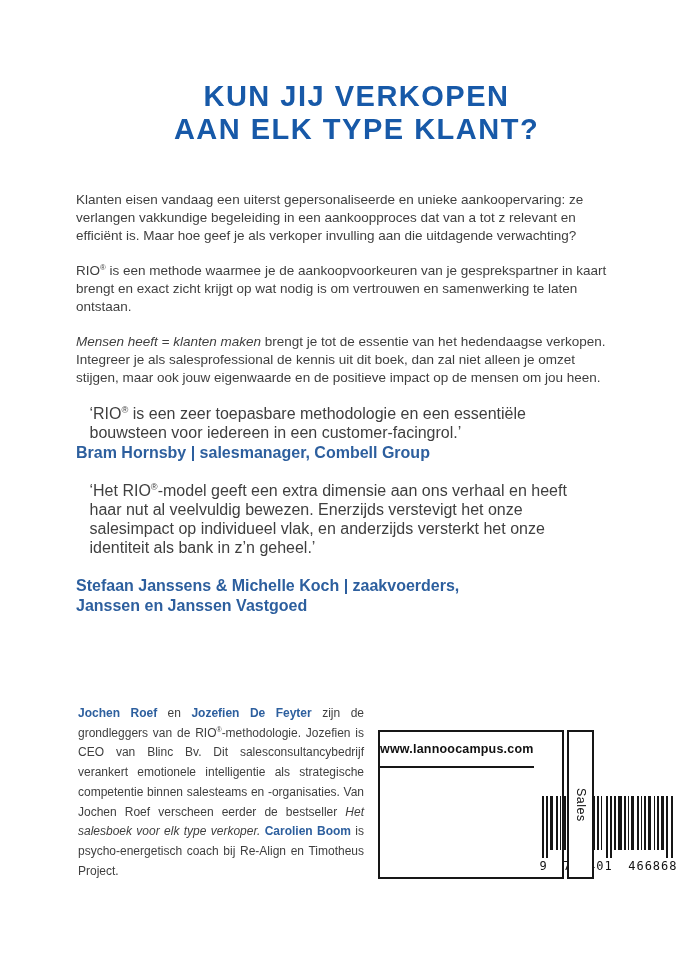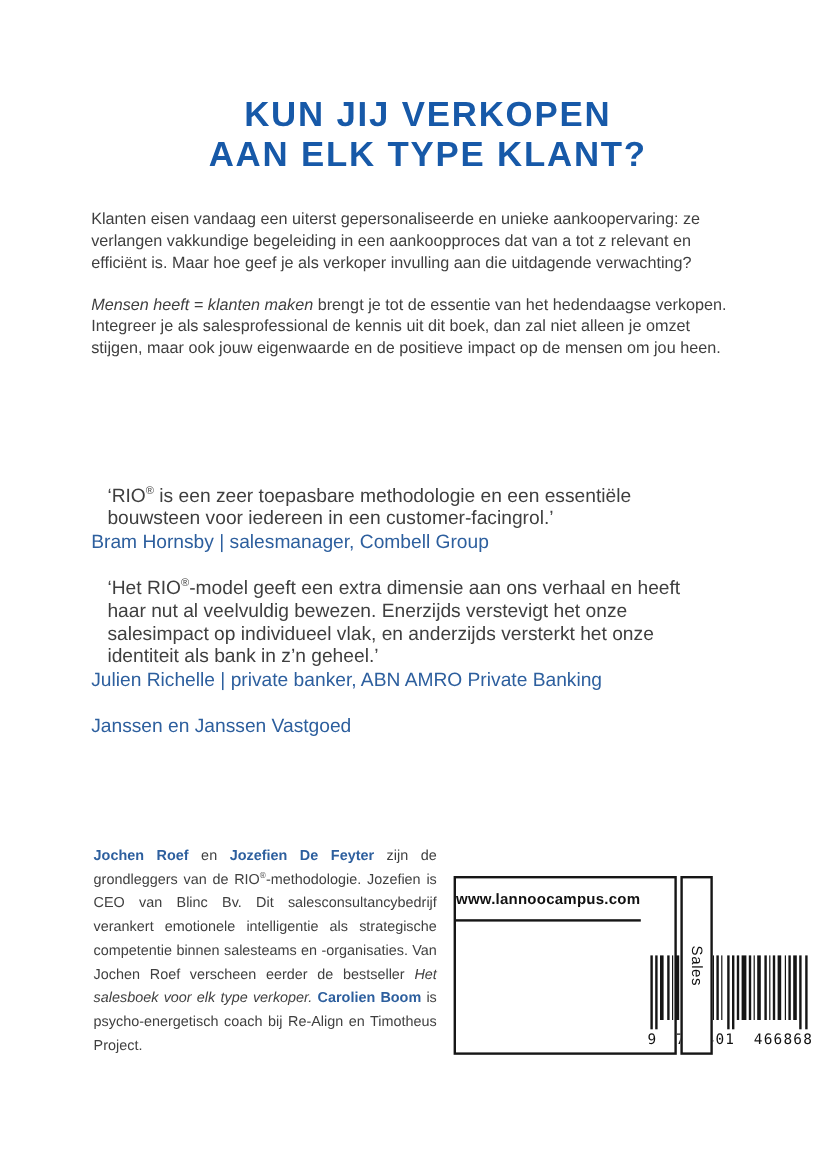--- a/index.html
+++ b/index.html
@@ -14,36 +14,36 @@
   .page{
     position:relative;width:679px;height:960px;background:#ffffff;overflow:hidden;
   }
   
   .title{
     position:absolute;top:80px;left:0;width:679px;text-align:center;
     color:var(--title-blue);font-weight:bold;font-size:29px;line-height:33px;letter-spacing:1.5px;padding-left:34px;
   }
   
   .intro{
-    position:absolute;top:174px;left:76px;width:532px;
+    position:absolute;top:191px;left:76px;width:532px;
     color:var(--body-text);font-size:13.5px;line-height:18px;
   }
   .intro p{margin-bottom:17px;}
   
   .sup{font-size:0.58em;vertical-align:super;line-height:0;}
   .it{font-style:italic;}
   .bb{font-weight:bold;color:var(--accent-blue);}
   
   .testimonials{
     position:absolute;top:404px;left:76px;width:532px;text-align:left;
     color:var(--body-text);font-size:16px;line-height:19px;
   }
   .t-block{margin-bottom:19px;}
   .t-quote{max-width:505px;margin:0 auto;}
-  .t-attr{color:var(--accent-blue);font-weight:normal;margin-top:1px;}
+  .t-attr{color:var(--accent-blue);font-weight:bold;margin-top:1px;}
   
   .bio{
     position:absolute;top:704px;left:78px;width:286px;
     color:var(--body-text);font-size:12px;line-height:19.7px;
     text-align:justify;
   }
   
   .bc-box{
     position:absolute;top:730px;left:378px;width:186px;height:149px;
     border:2px solid var(--barcode-black);background:#fff;display:flex;
@@ -84,33 +84,34 @@
 
 <div class="page">
 
   <div class="title">
     <div>KUN JIJ VERKOPEN</div>
     <div>AAN ELK TYPE KLANT?</div>
   </div>
 
   <div class="intro">
     <p><span>Klanten eisen vandaag een uiterst gepersonaliseerde en unieke aankoopervaring: ze verlangen vakkundige begeleiding in een aankoopproces dat van a tot z relevant en efficiënt is. Maar hoe geef je als verkoper invulling aan die uitdagende verwachting?</span></p>
+    <p><span>RIO</span><span class="sup">®</span><span> is een methode waarmee je de aankoopvoorkeuren van je gesprekspartner in kaart brengt en exact zicht krijgt op wat nodig is om vertrouwen en samenwerking te laten ontstaan.</span></p>
     <p><span class="it">Mensen heeft = klanten maken</span><span> brengt je tot de essentie van het hedendaagse verkopen. Integreer je als salesprofessional de kennis uit dit boek, dan zal niet alleen je omzet stijgen, maar ook jouw eigenwaarde en de positieve impact op de mensen om jou heen.</span></p>
   </div>
 
   <div class="testimonials">
     <div class="t-block">
       <div class="t-quote"><span>‘RIO</span><span class="sup">®</span><span> is een zeer toepasbare methodologie en een essentiële bouwsteen voor iedereen in een customer-facingrol.’</span></div>
       <div class="t-attr">Bram Hornsby | salesmanager, Combell Group</div>
     </div>
     <div class="t-block">
       <div class="t-quote"><span>‘Het RIO</span><span class="sup">®</span><span>-model geeft een extra dimensie aan ons verhaal en heeft haar nut al veelvuldig bewezen. Enerzijds verstevigt het onze salesimpact op individueel vlak, en anderzijds versterkt het onze identiteit als bank in z’n geheel.’</span></div>
-      <div class="t-attr">Julien Richelle | private banker, ABN AMRO Private Banking</div>
     </div>
     <div class="t-block">
+      <div class="t-attr">Stefaan Janssens &amp; Michelle Koch | zaakvoerders,</div>
       <div class="t-attr">Janssen en Janssen Vastgoed</div>
     </div>
   </div>
 
   <div class="bio"><span class="bb">Jochen Roef</span><span> en </span><span class="bb">Jozefien De Feyter</span><span> zijn de grondleggers van de RIO</span><span class="sup">®</span><span>-methodologie. Jozefien is CEO van Blinc Bv. Dit salesconsultancybedrijf verankert emotionele intelligentie als strategische competentie binnen salesteams en -organisaties. Van Jochen Roef verscheen eerder de bestseller </span><span class="it">Het salesboek voor elk type verkoper.</span><span> </span><span class="bb">Carolien Boom</span><span> is psycho-energetisch coach bij Re-Align en Timotheus Project.</span></div>
 
   <div class="bc-box">
     <div class="bc-left">
       <div class="bc-web">www.lannoocampus.com</div>
       <div class="bc-bars">

